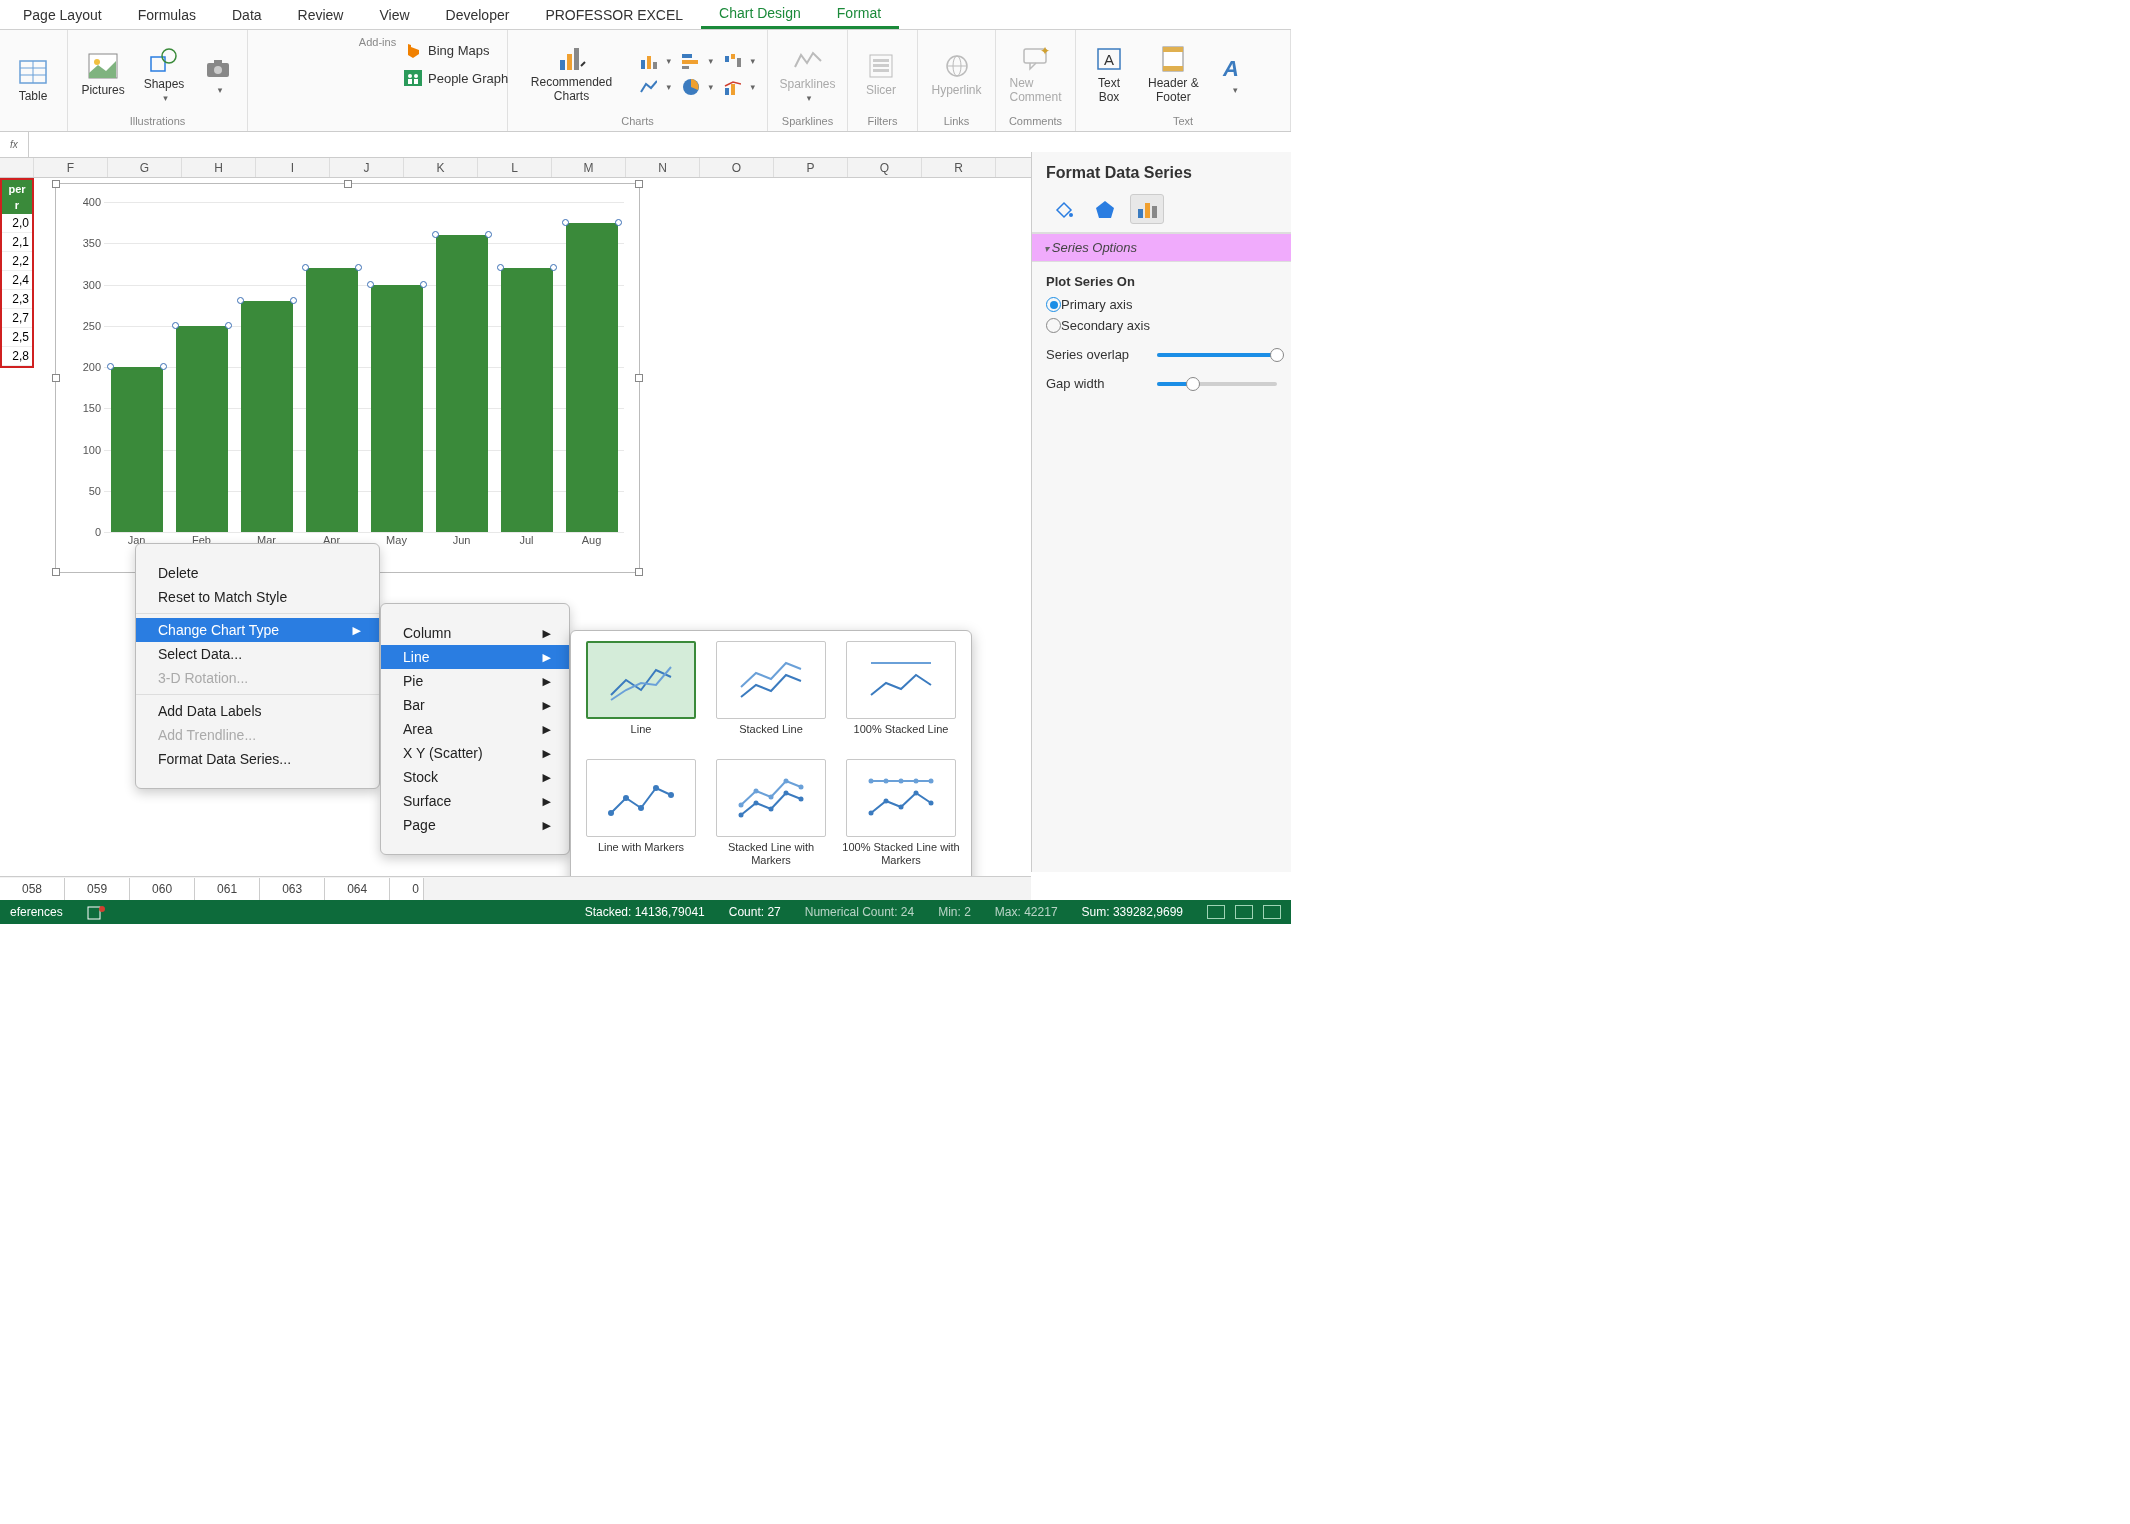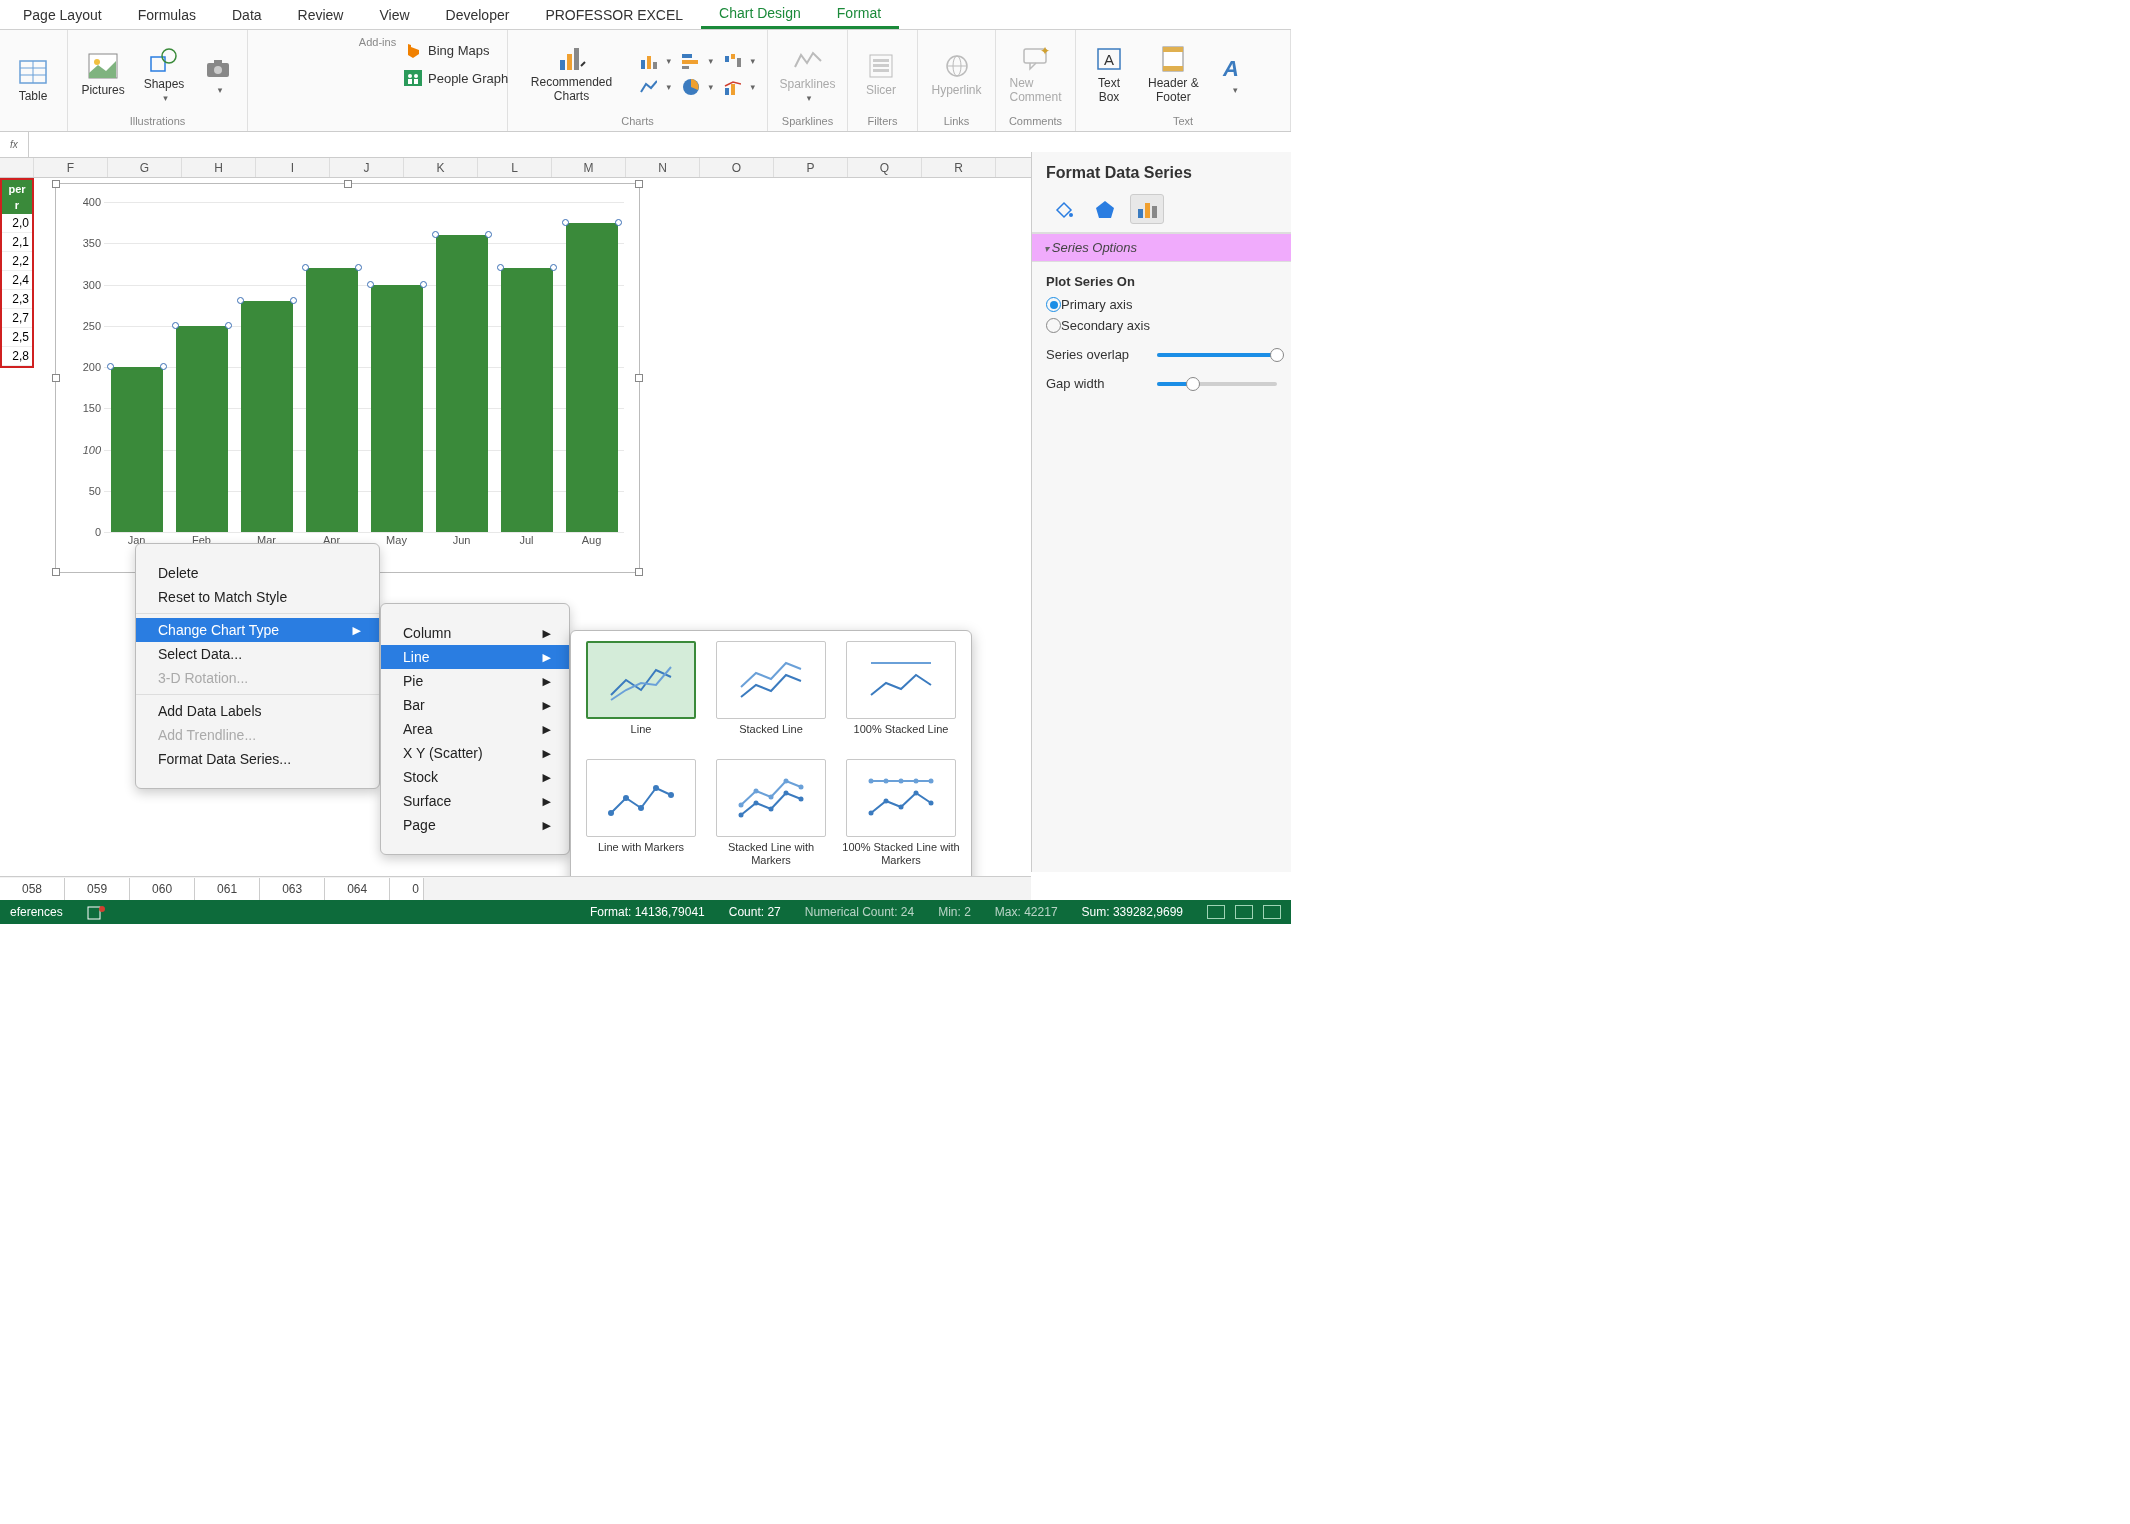--- a/index.html
+++ b/index.html
@@ -388,21 +388,21 @@
     <div class="chart-handle" style="left:-4px;bottom:-4px"></div>
     <div class="chart-handle" style="right:-4px;bottom:-4px"></div>
     <div class="chart-handle" style="left:50%;top:-4px;transform:translateX(-50%)"></div>
     <div class="chart-handle" style="left:50%;bottom:-4px;transform:translateX(-50%)"></div>
     <div class="chart-handle" style="top:50%;left:-4px;transform:translateY(-50%)"></div>
     <div class="chart-handle" style="top:50%;right:-4px;transform:translateY(-50%)"></div>
 
     <div class="y-axis" id="y-axis">
         <div class="y-tick" style="top: 100%;">0</div>
         <div class="y-tick" style="top: 87.5%;">50</div>
-        <div class="y-tick" style="top: 75%; font-style: italic;">100</div>
+        <div class="y-tick" style="top: 75%;">100</div>
         <div class="y-tick" style="top: 62.5%;">150</div>
         <div class="y-tick" style="top: 50%;">200</div>
         <div class="y-tick" style="top: 37.5%;">250</div>
         <div class="y-tick" style="top: 25%;">300</div>
         <div class="y-tick" style="top: 12.5%;">350</div>
         <div class="y-tick" style="top: 0%;">400</div>
       </div>
     <div class="chart-plot" id="plot">
         <div class="gridline" style="top: 100%;"></div>
         <div class="gridline" style="top: 87.5%;"></div>
@@ -690,21 +690,21 @@
 
 <div class="status-bar">
   <span>eferences</span>
   <span>
       <svg width="18" height="16">
         <rect x="1" y="3" width="12" height="12" fill="none" stroke="#fff"></rect>
         <circle cx="15" cy="5" r="3" fill="#d04030"></circle>
       </svg>
     </span>
   <span class="spacer"></span>
-  <span>Format: 14136,79041</span>
+  <span>Stacked: 14136,79041</span>
   <span>Count: 27</span>
   <span style="opacity:.7">Numerical Count: 24</span>
   <span style="opacity:.7">Min: 2</span>
   <span style="opacity:.7">Max: 42217</span>
   <span>Sum: 339282,9699</span>
   <div class="status-icons">
     <div class="sicon"></div>
     <div class="sicon"></div>
     <div class="sicon"></div>
   </div>

